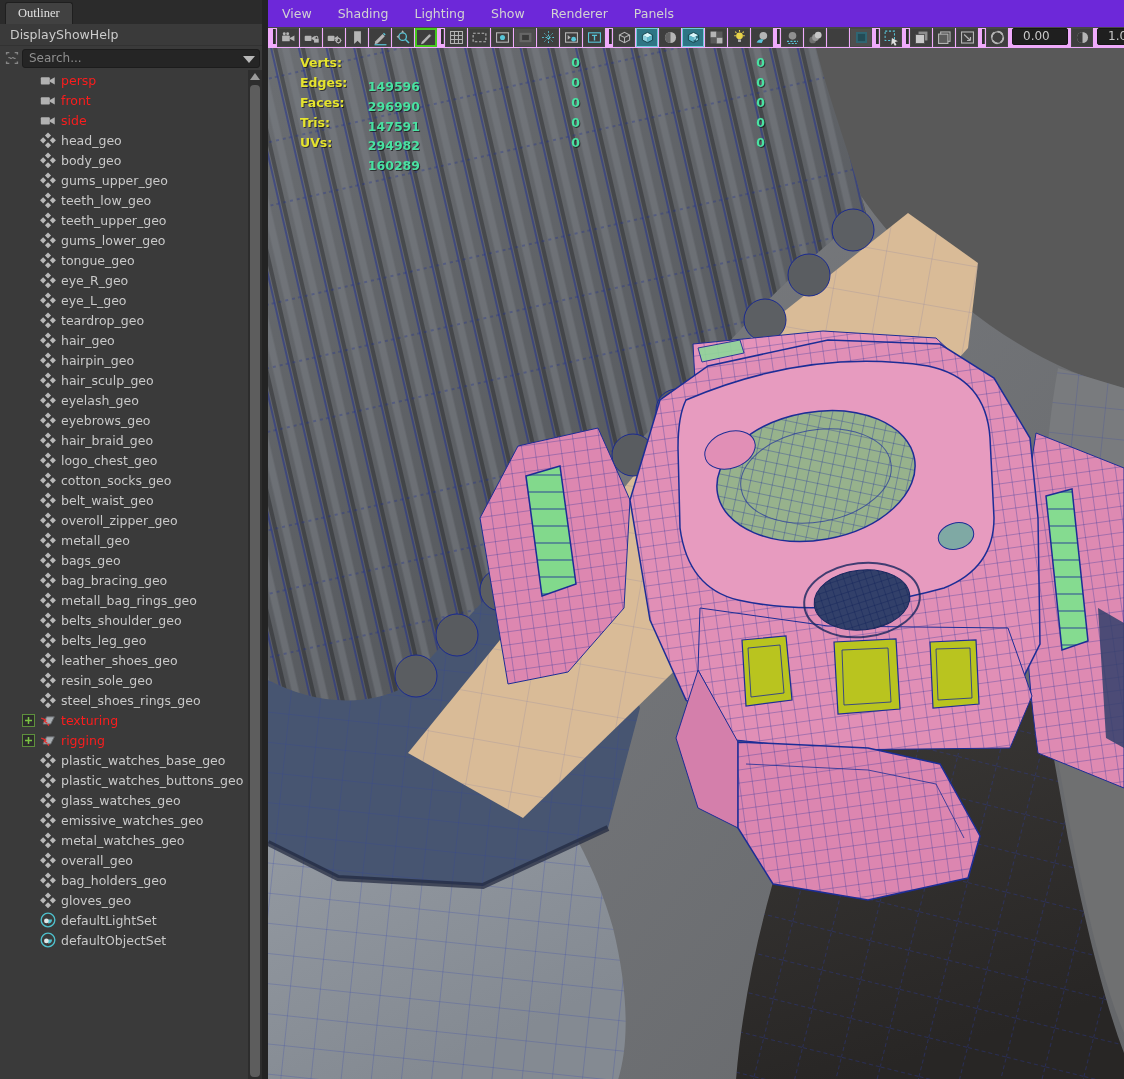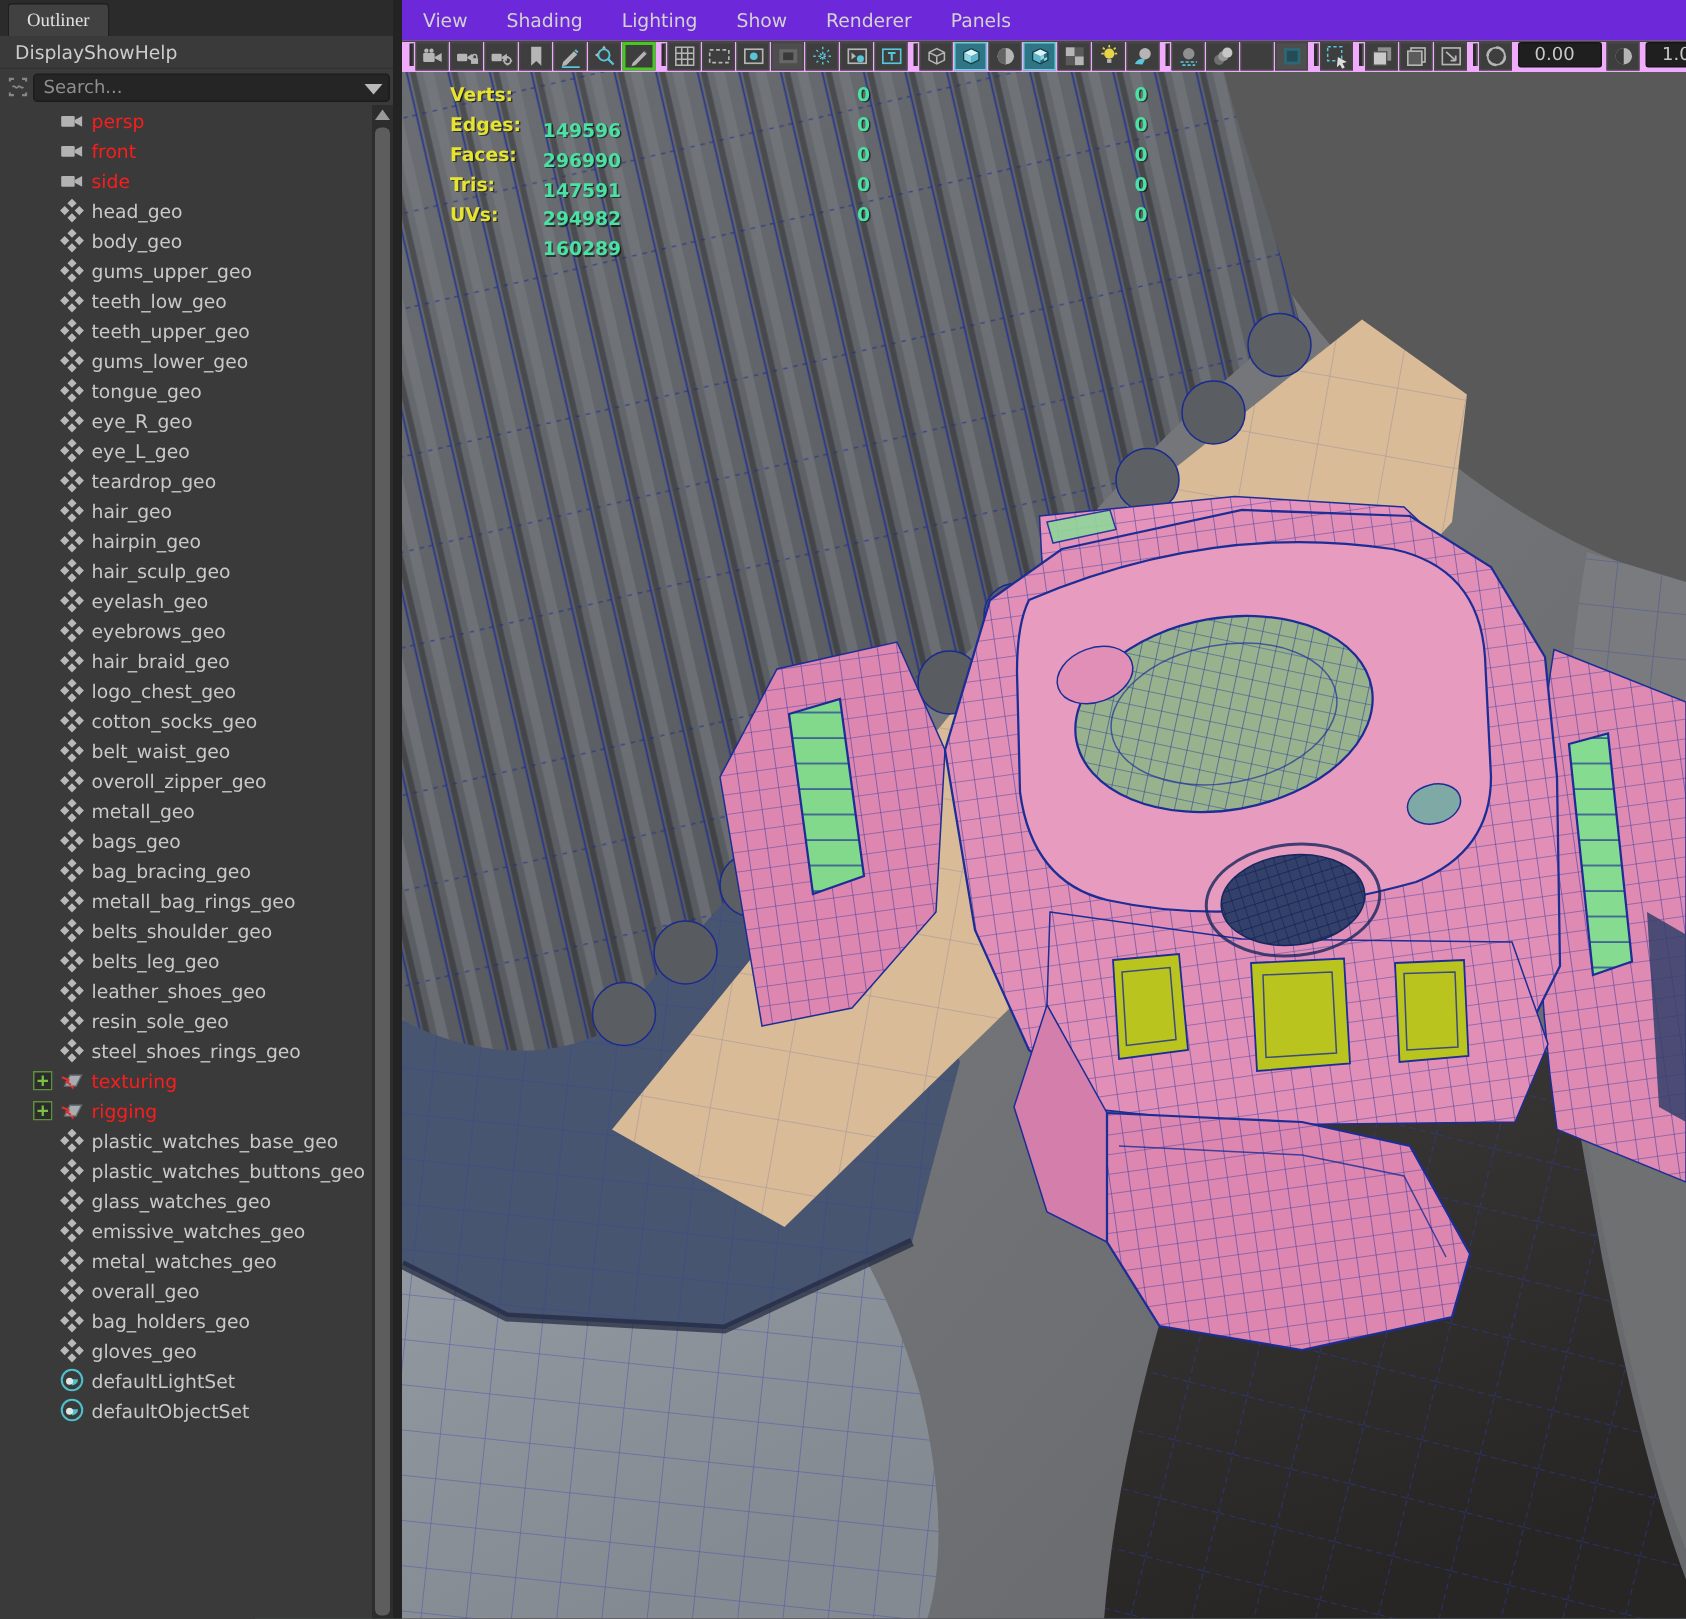--- a/index.html
+++ b/index.html
@@ -57,21 +57,21 @@
     border-radius:2px; color:#c8c8c8; font-size:12px; line-height:15px; padding-left:10px;
     margin:0 3px; flex:none; }
 
   .vp-canvas { position:relative; flex:1; overflow:hidden; background:#6e7073; }
   .scene { position:absolute; inset:0; display:block; }
 
   .hud { position:absolute; left:32px; top:5px; font-size:12.5px; font-weight:bold;
     text-shadow:1px 1px 0 rgba(0,0,0,.55); }
   .hud-row { display:flex; height:19.8px; align-items:center; }
   .hud-label { width:56px; color:#e6e42e; }
-  .hud-v1 { width:64px; text-align:center; color:#49e2a2;margin-top:47px; }
+  .hud-v1 { width:64px; text-align:right; color:#49e2a2;margin-top:47px; }
   .hud-v2 { width:160px; text-align:right; color:#49e2a2; }
   .hud-v3 { width:185px; text-align:right; color:#49e2a2; }
 </style>
 </head>
 <body>
 
 <div class="app">
 
   <div class="outliner">
     <div class="ol-tabrow">

